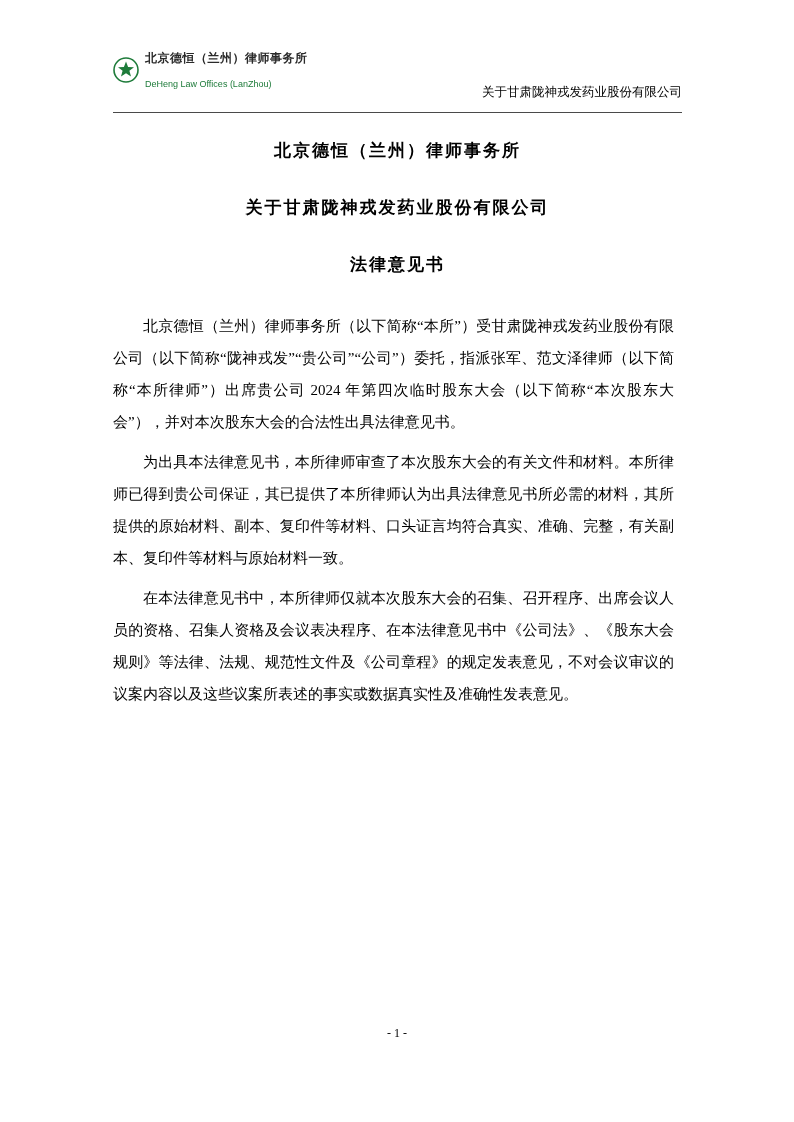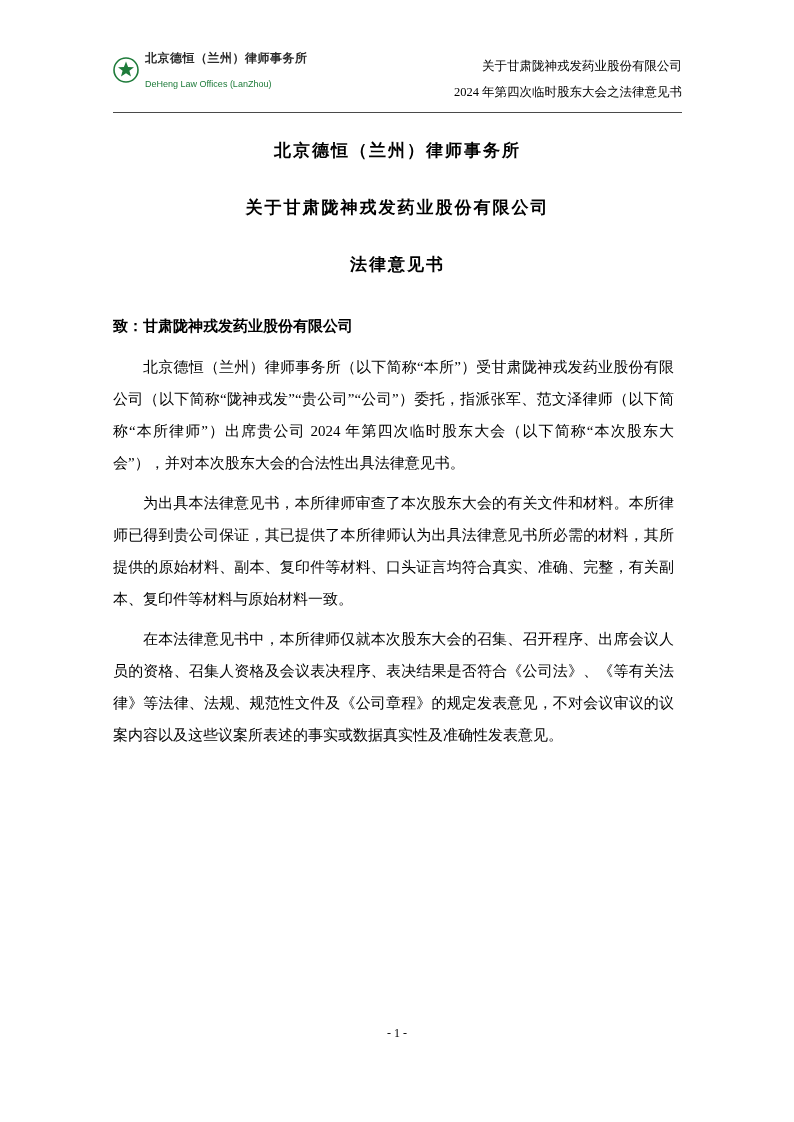--- a/index.html
+++ b/index.html
@@ -97,32 +97,30 @@
         <circle cx="13" cy="13" r="12" fill="none" stroke="#1e7b3a" stroke-width="1.6"></circle>
         <path d="M13 4.5 L15.1 10 L21 10.2 L16.4 13.8 L18 19.5 L13 16.2 L8 19.5 L9.6 13.8 L5 10.2 L10.9 10 Z" fill="#1e7b3a"></path>
       </svg>
       <div class="logo-lines">
         <span class="logo-cn">北京德恒（兰州）律师事务所</span>
         <span class="logo-en">DeHeng Law Offices (LanZhou)</span>
       </div>
     </div>
     <div class="doc-ref">
       <div>关于甘肃陇神戎发药业股份有限公司</div>
-      <div>2024 年第四次临时股东大会之法律意见书</div>
     </div>
   </div>
 
   <div class="title-block">
     <div class="title-line">北京德恒（兰州）律师事务所</div>
     <div class="title-line">关于甘肃陇神戎发药业股份有限公司</div>
     <div class="title-line">法律意见书</div>
   </div>
 
   <div class="body-block">
-    <div class="salutation">致：甘肃陇神戎发药业股份有限公司</div>
     <p class="para">北京德恒（兰州）律师事务所（以下简称“本所”）受甘肃陇神戎发药业股份有限公司（以下简称“陇神戎发”“贵公司”“公司”）委托，指派张军、范文泽律师（以下简称“本所律师”）出席贵公司 2024 年第四次临时股东大会（以下简称“本次股东大会”），并对本次股东大会的合法性出具法律意见书。</p>
     <p class="para">为出具本法律意见书，本所律师审查了本次股东大会的有关文件和材料。本所律师已得到贵公司保证，其已提供了本所律师认为出具法律意见书所必需的材料，其所提供的原始材料、副本、复印件等材料、口头证言均符合真实、准确、完整，有关副本、复印件等材料与原始材料一致。</p>
-    <p class="para">在本法律意见书中，本所律师仅就本次股东大会的召集、召开程序、出席会议人员的资格、召集人资格及会议表决程序、表决结果是否符合《公司法》、《等有关法律》等法律、法规、规范性文件及《公司章程》的规定发表意见，不对会议审议的议案内容以及这些议案所表述的事实或数据真实性及准确性发表意见。</p>
+    <p class="para">在本法律意见书中，本所律师仅就本次股东大会的召集、召开程序、出席会议人员的资格、召集人资格及会议表决程序、在本法律意见书中《公司法》、《股东大会规则》等法律、法规、规范性文件及《公司章程》的规定发表意见，不对会议审议的议案内容以及这些议案所表述的事实或数据真实性及准确性发表意见。</p>
   </div>
 
   <div class="footer">- 1 -</div>
 
 </div>
 
 </body></html>

